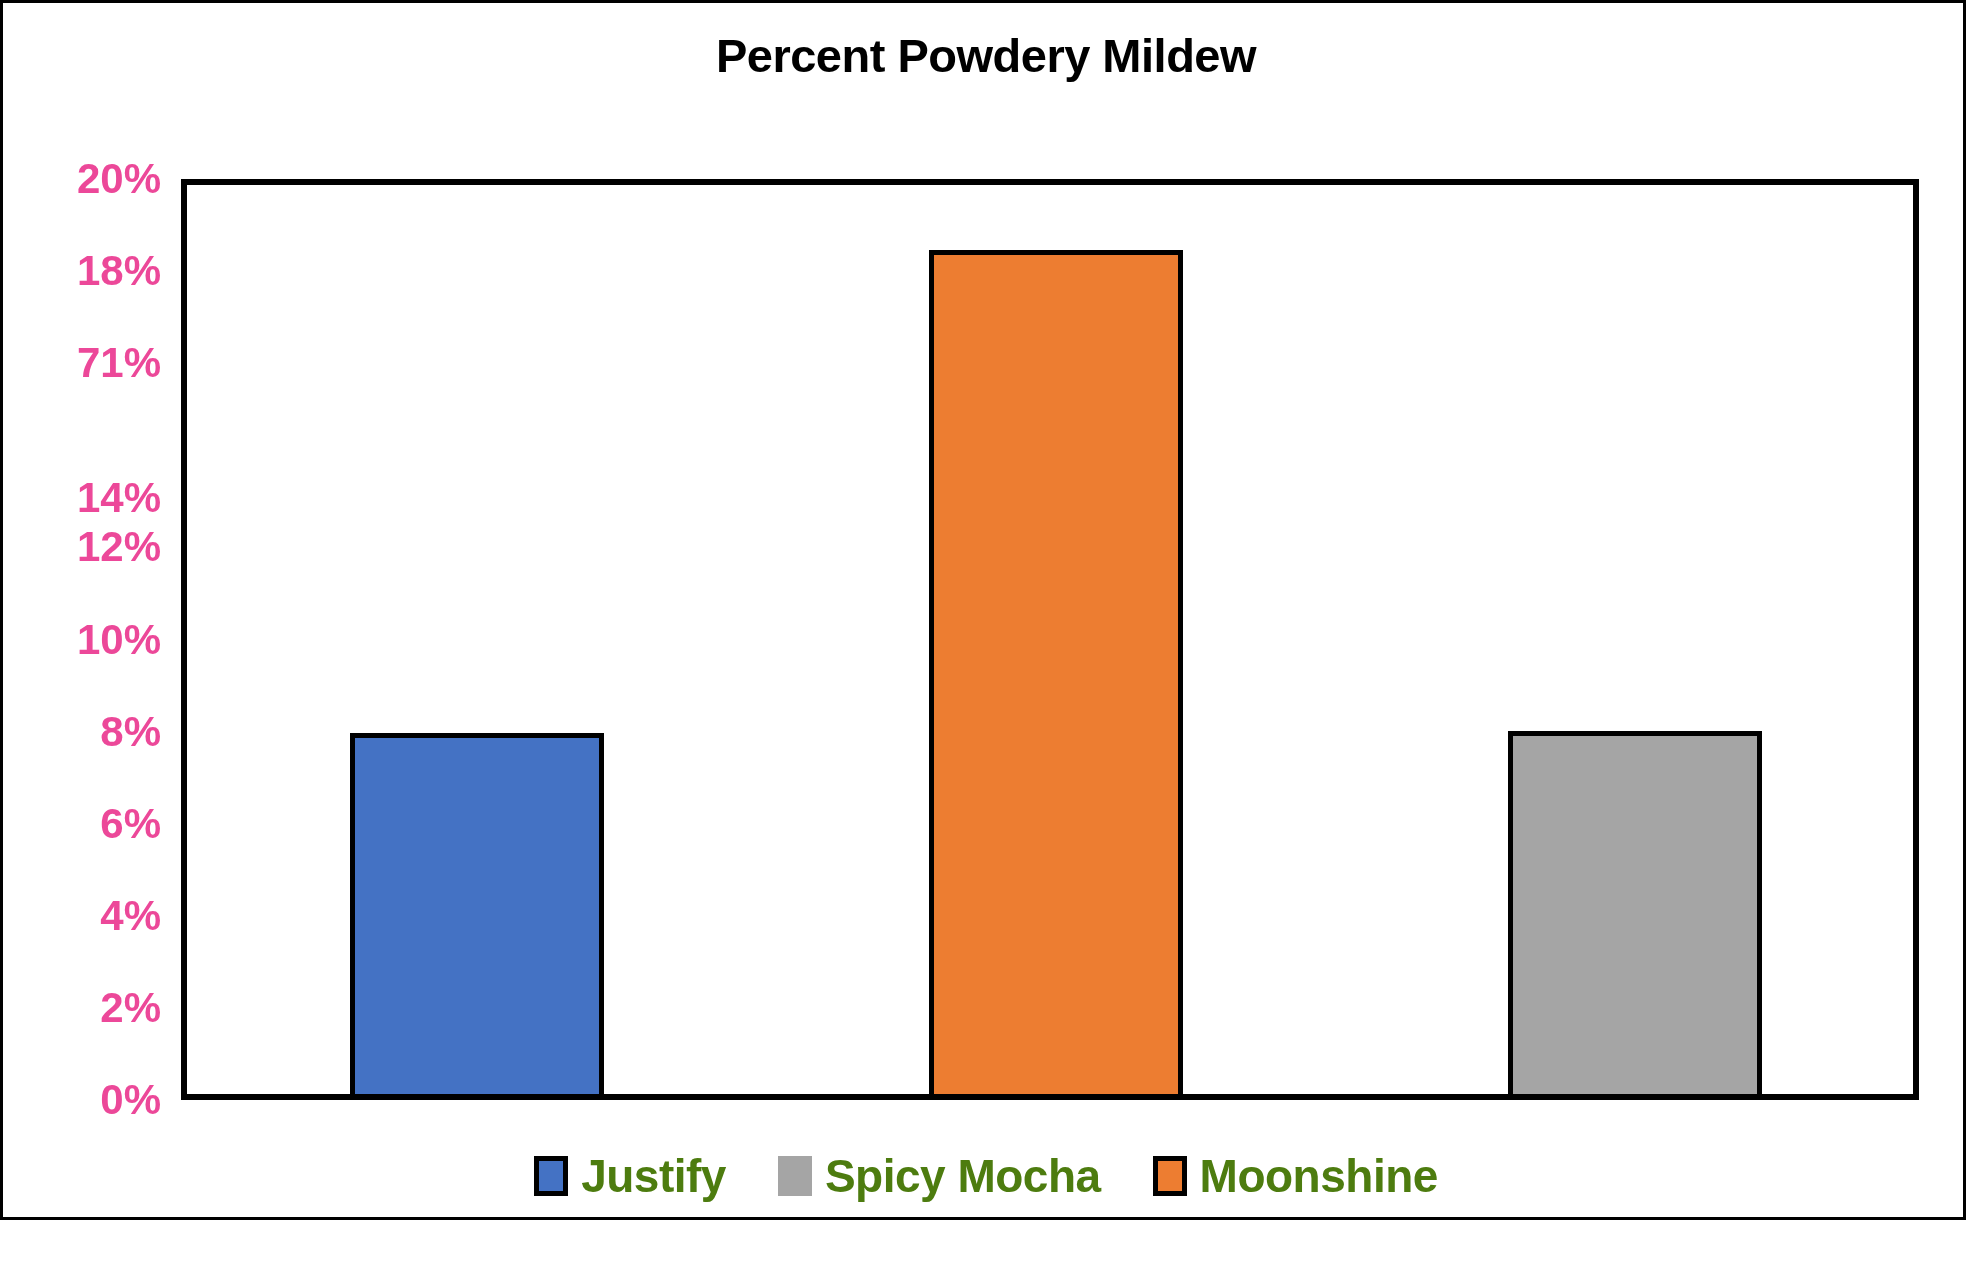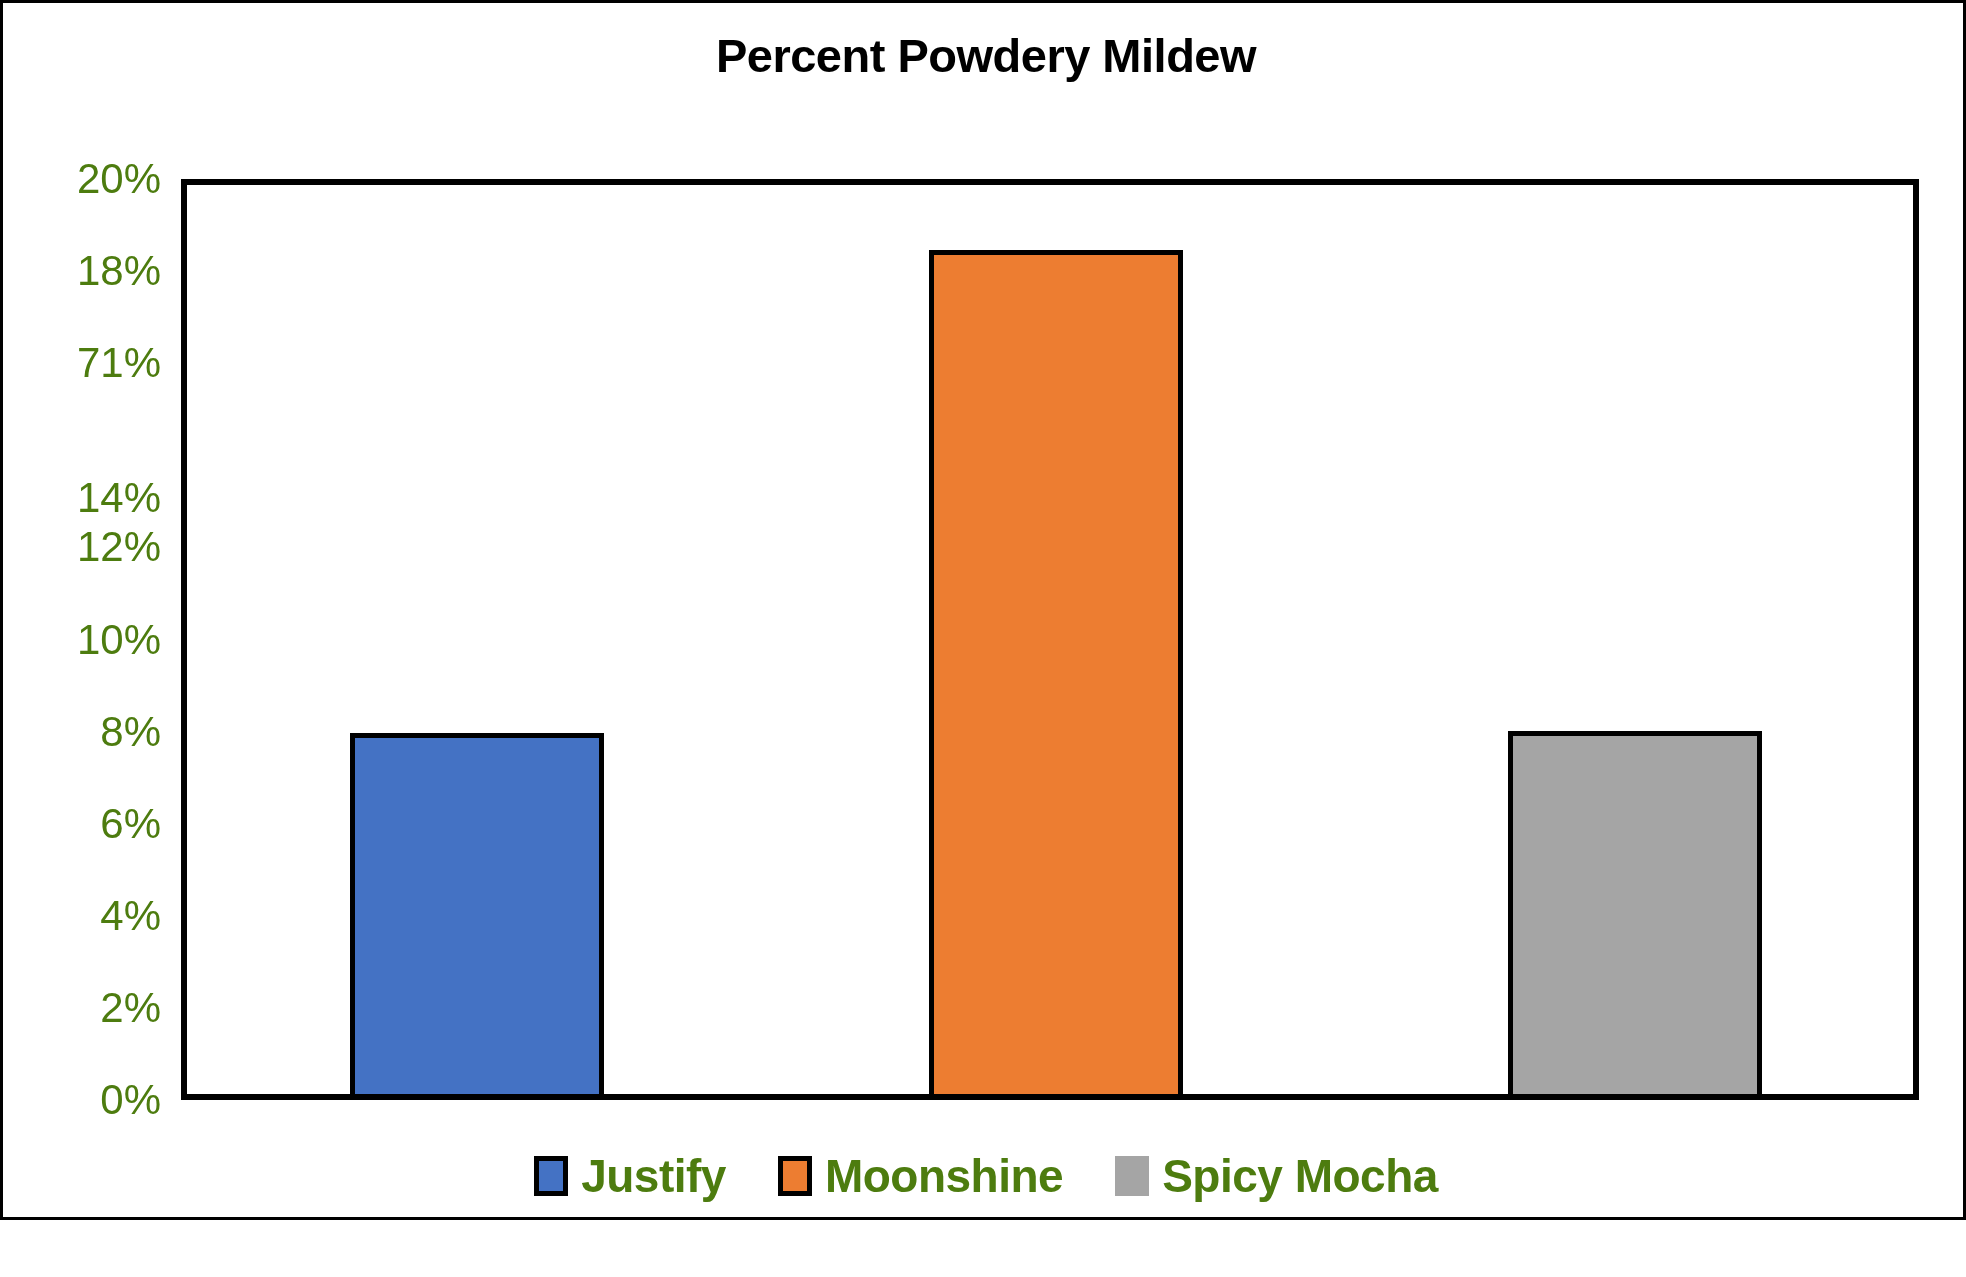--- a/index.html
+++ b/index.html
@@ -43,22 +43,22 @@
     top: 176px;
     width: 158px;
     height: 921px;
   }
   .y-tick {
     position: absolute;
     right: 0;
     width: 158px;
     text-align: right;
     font-size: 42px;
-    font-weight: normal;
-    color: #4d7c0f;
+    font-weight: bold;
+    color: #ec4899;
     transform: translateY(-50%);
     line-height: 1;
     white-space: nowrap;
   }
 
   
   #plot-area {
     position: absolute;
     left: 178px;
     top: 176px;
@@ -149,22 +149,22 @@
         <div class="bar" title="Spicy Mocha: 7.75%" style="background: rgb(165, 165, 165); width: 254px; height: 362.887px; left: 1321.33px;"></div>
       </div>
   </div>
 
   <div id="legend">
       <div class="legend-entry">
         <span class="legend-swatch bordered" style="background: rgb(68, 114, 196);"></span>
         <span class="legend-label">Justify</span>
       </div>
       <div class="legend-entry">
+        <span class="legend-swatch" style="background: rgb(165, 165, 165);"></span>
+        <span class="legend-label">Spicy Mocha</span>
+      </div>
+      <div class="legend-entry">
         <span class="legend-swatch bordered" style="background: rgb(237, 125, 49);"></span>
         <span class="legend-label">Moonshine</span>
-      </div>
-      <div class="legend-entry">
-        <span class="legend-swatch" style="background: rgb(165, 165, 165);"></span>
-        <span class="legend-label">Spicy Mocha</span>
       </div>
     </div>
 
 </div>
 
 </body></html>

